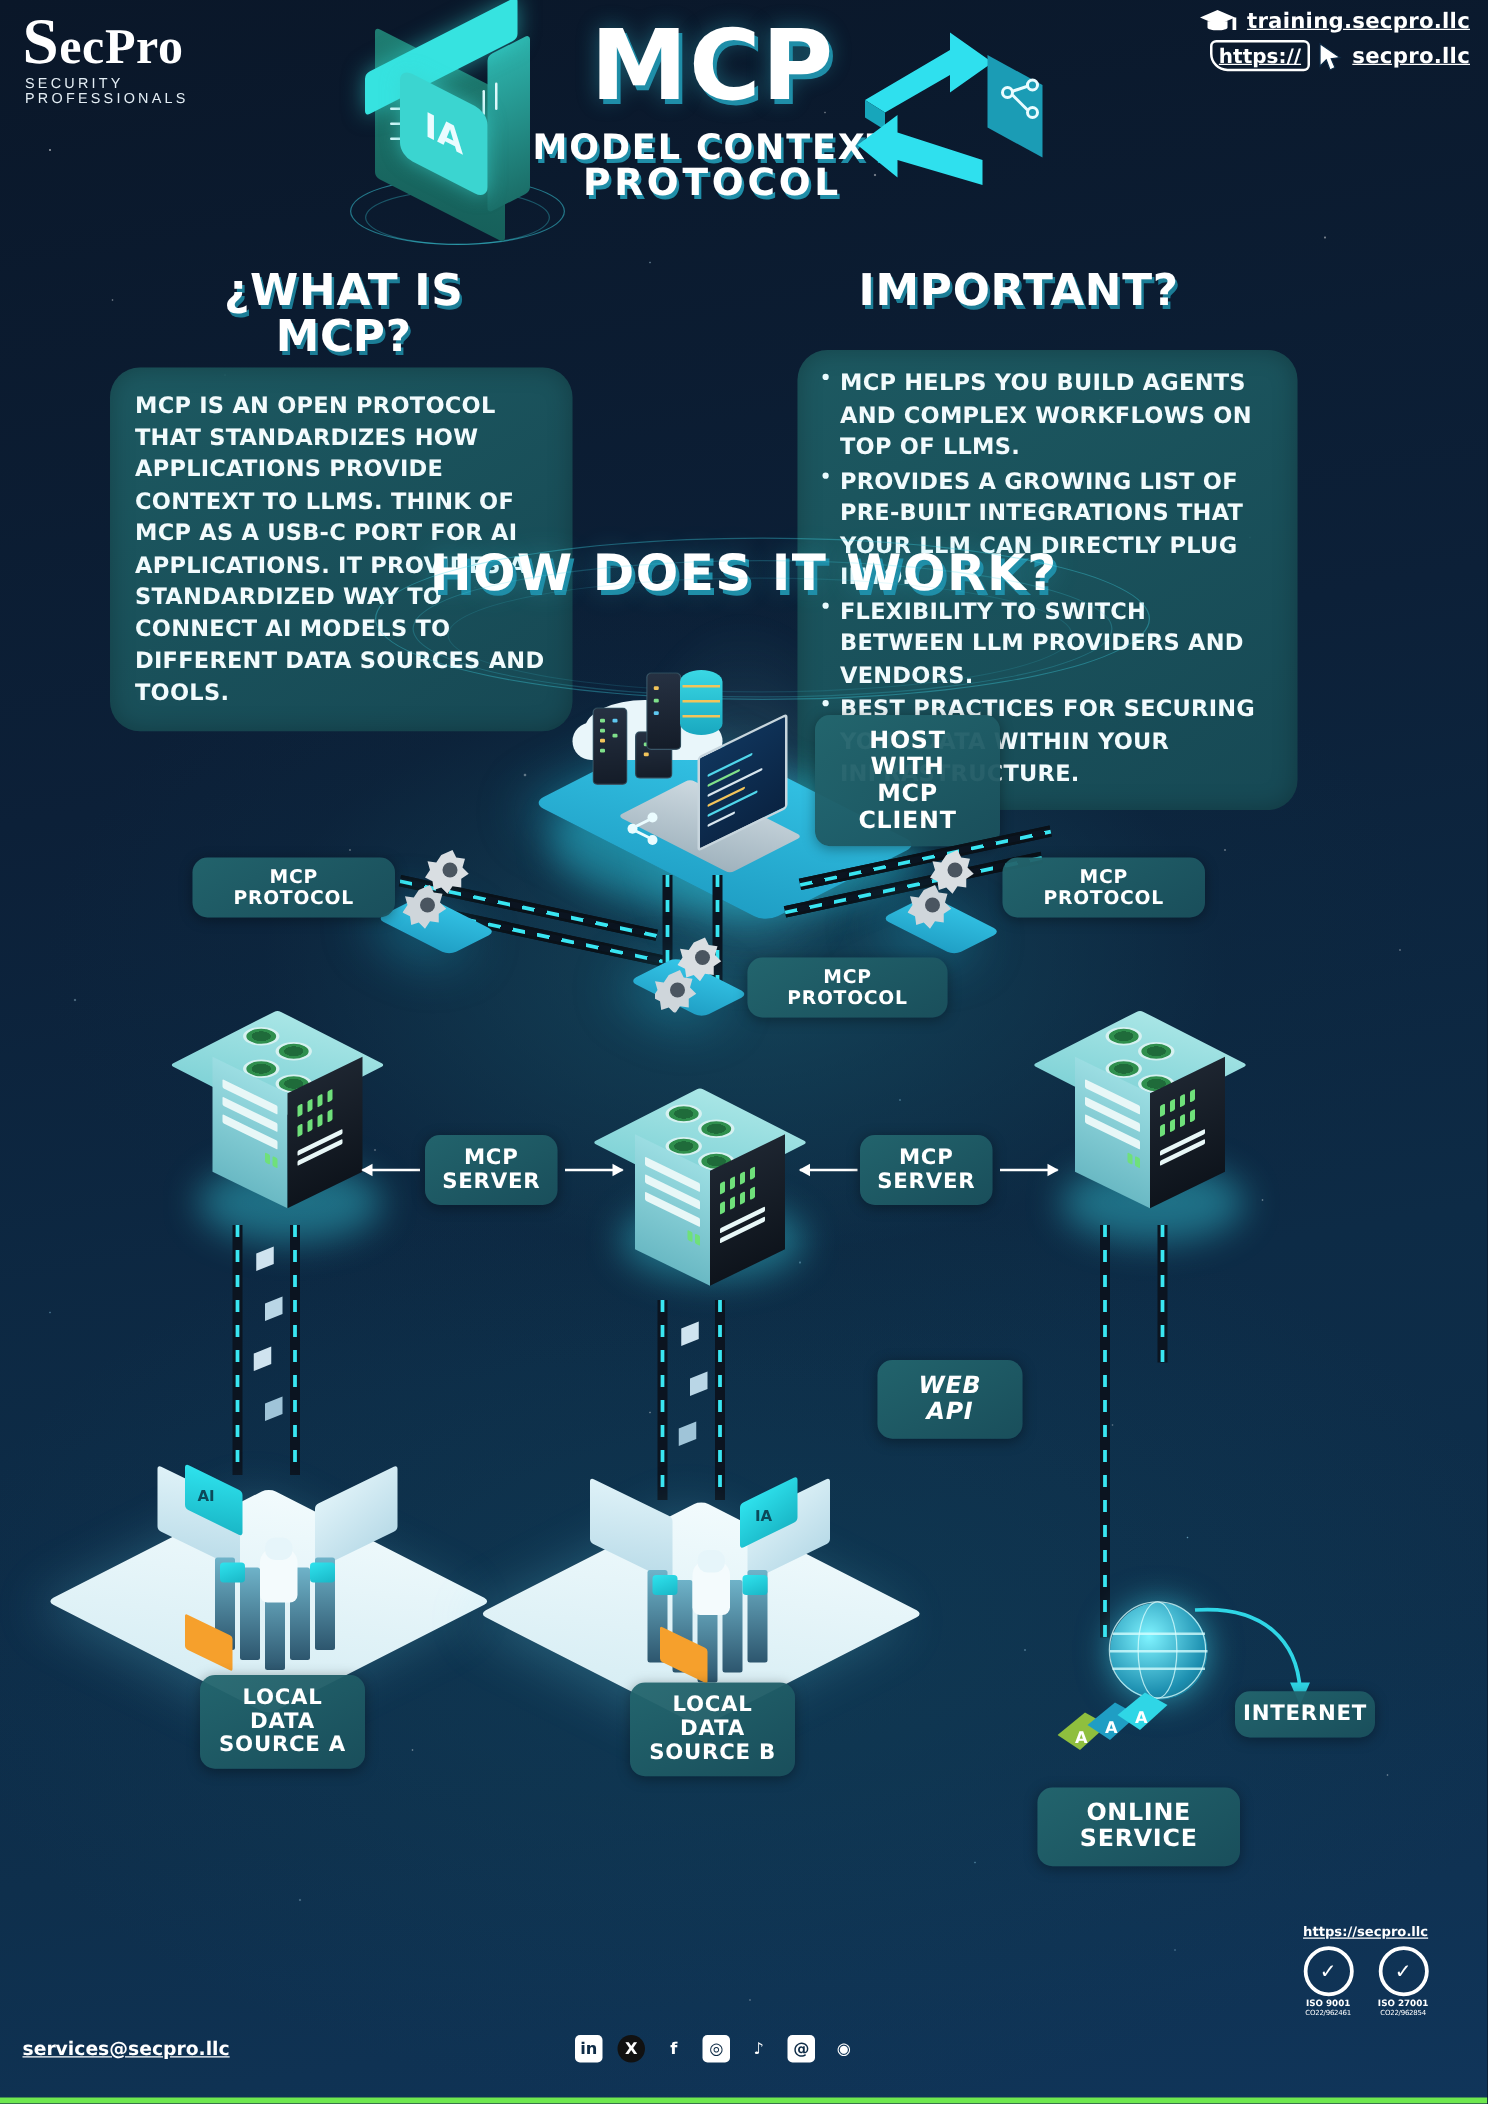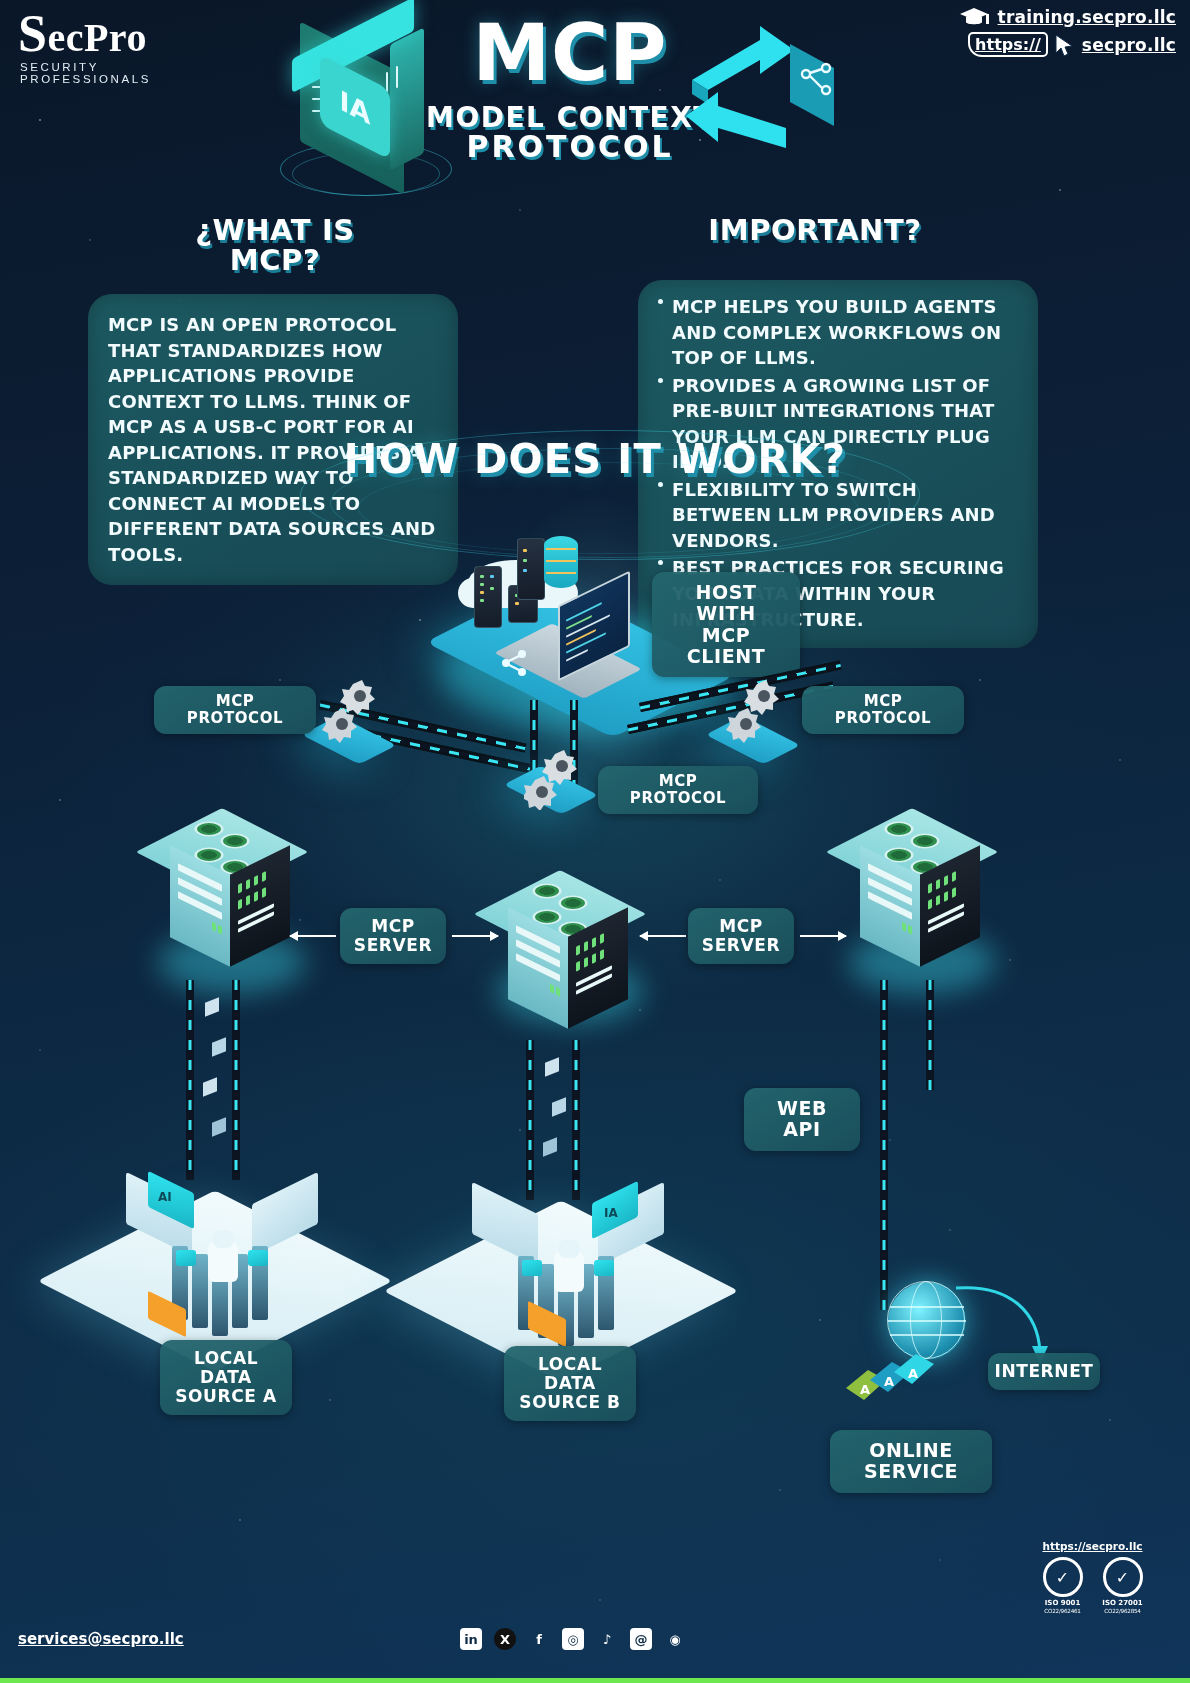--- a/index.html
+++ b/index.html
@@ -138,21 +138,21 @@
   .cap-icon { width:34px; height:22px; position:relative; }
   .https-pill {
     border:2px solid #fff; border-radius:5px 5px 5px 14px; padding:1px 5px;
     font-family:"DejaVu Sans", sans-serif; font-size:16px; font-weight:700;
     text-decoration:underline; color:#fff;
   }
 
   
   .sec-h {
     font-family:"DejaVu Sans", sans-serif; font-weight:800; color:#fff;
-    font-size:29px; line-height:1.05; text-align:center; letter-spacing:.6px;
+    font-size:35px; line-height:1.05; text-align:center; letter-spacing:.6px;
     text-shadow:2px 3px 0 rgba(31,142,168,.85);
   }
   .panel {
     background:linear-gradient(150deg, rgba(30,94,101,.92), rgba(24,78,88,.88));
     border-radius:24px; padding:18px 20px; color:#f2fbfd;
     font-family:"DejaVu Sans", sans-serif; font-weight:700;
     font-size:18px; line-height:1.42; letter-spacing:.2px;
     box-shadow:0 0 20px rgba(0,0,0,.25) inset;
   }
   .panel ul { list-style:none; }
@@ -736,21 +736,21 @@
     <div class="panelblue" style="left:128px; top:100px; width:20px; height:16px;"></div>
     <div class="abs" style="left:62px; top:150px; width:38px; height:28px; background:#f6a02c; transform:skewY(26deg); border-radius:2px;"></div>
   </div>
   <div class="pill md" style="left:504px; top:1346px; width:132px;">
     <div>
       <div>LOCAL DATA</div>
       <div>SOURCE B</div>
     </div>
   </div>
 
-  <div class="pill lg" style="left:744px; top:1088px; width:116px;">WEB API</div>
+  <div class="pill lg" style="left:702px; top:1088px; width:116px;font-style:italic;">WEB API</div>
 
   <div class="globe">
     <div class="ln" style="left:-1px; top:-1px; width:78px; height:78px;"></div>
     <div class="ln" style="left:22px; top:-1px; width:32px; height:78px;"></div>
     <div class="abs" style="left:2px; top:24px; width:74px; height:1.5px; background:rgba(220,255,255,.75);"></div>
     <div class="abs" style="left:0px; top:38px; width:78px; height:1.5px; background:rgba(220,255,255,.75);"></div>
     <div class="abs" style="left:2px; top:52px; width:74px; height:1.5px; background:rgba(220,255,255,.75);"></div>
   </div>
 
   <div class="flag" style="left:846px; top:1352px; width:130px; height:50px;">

